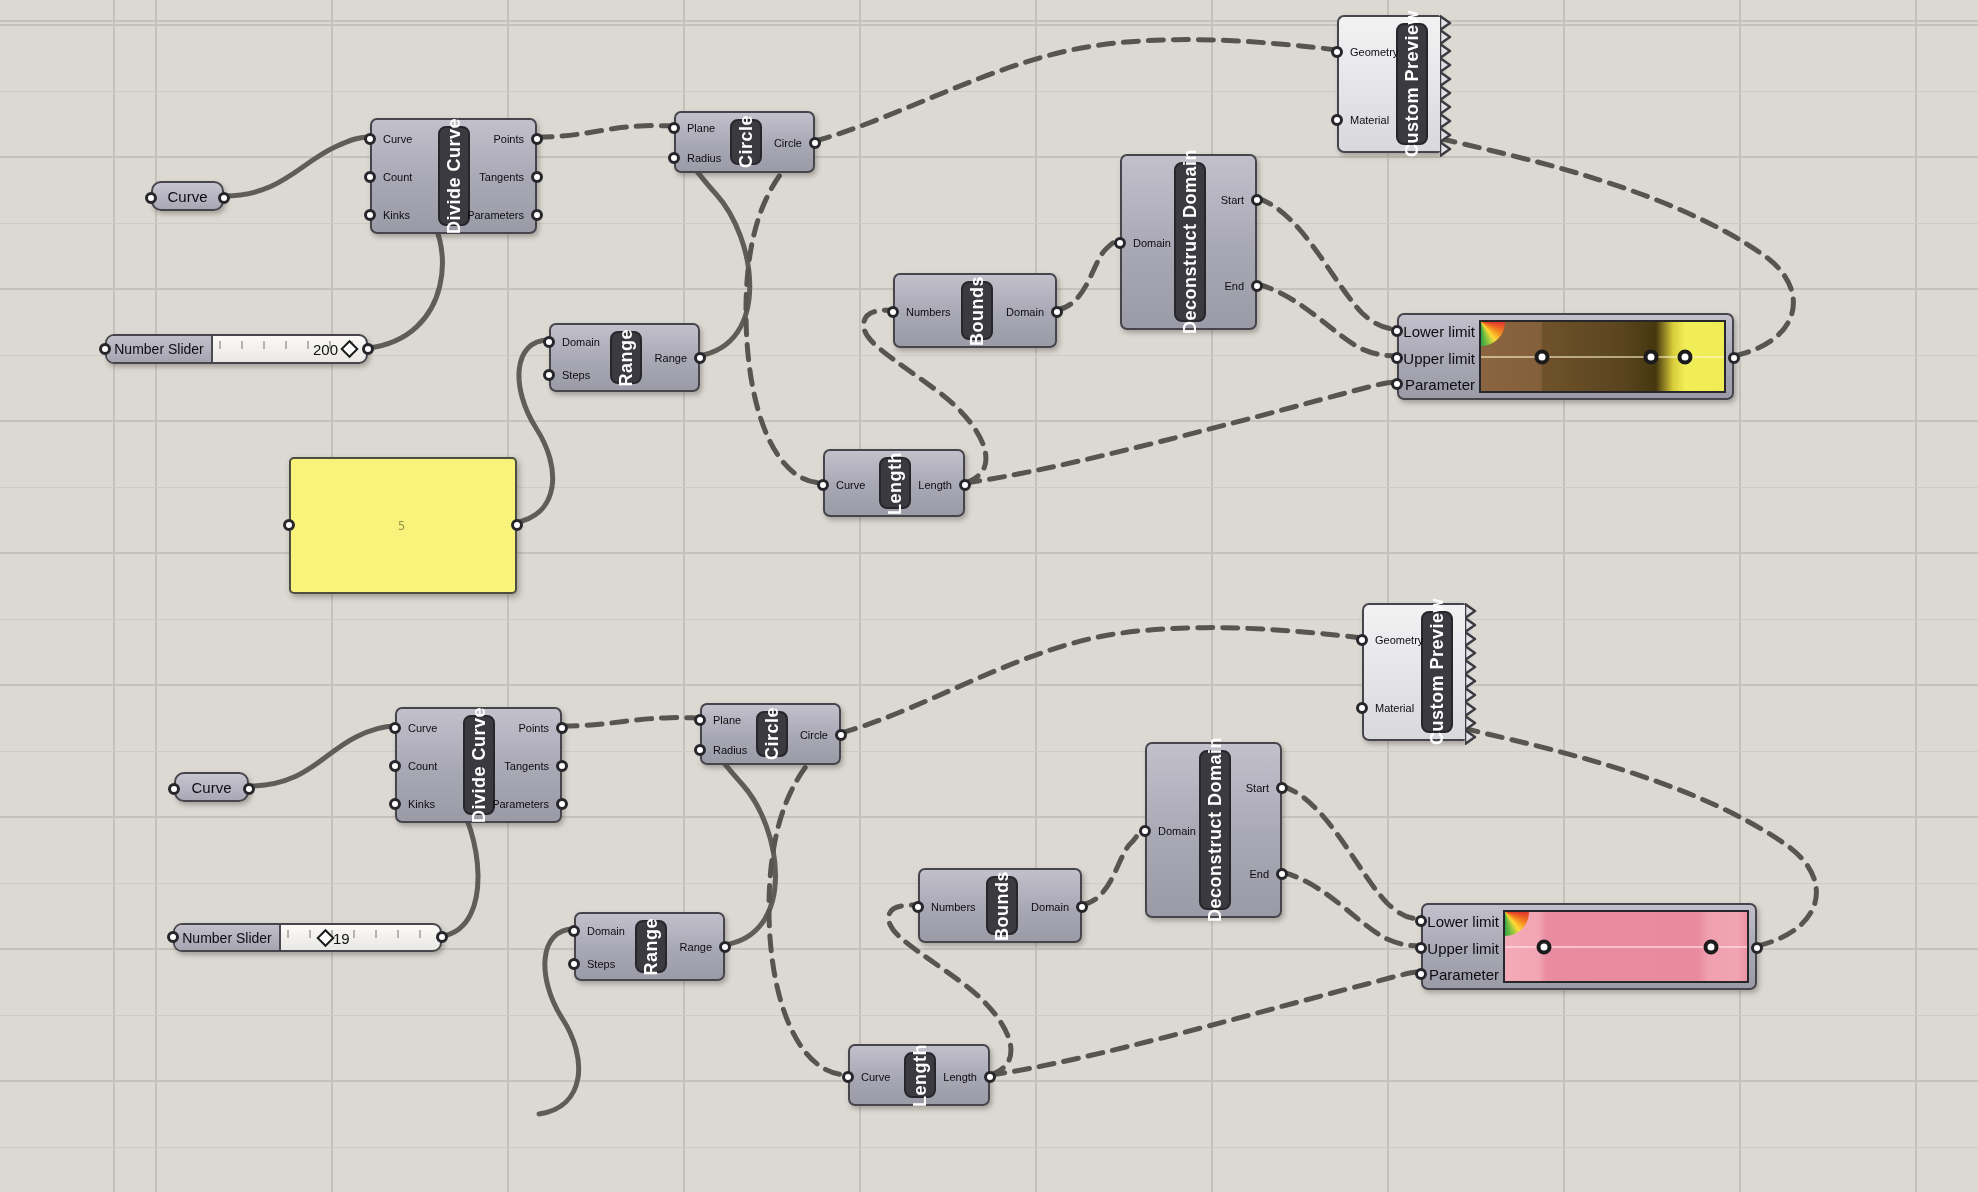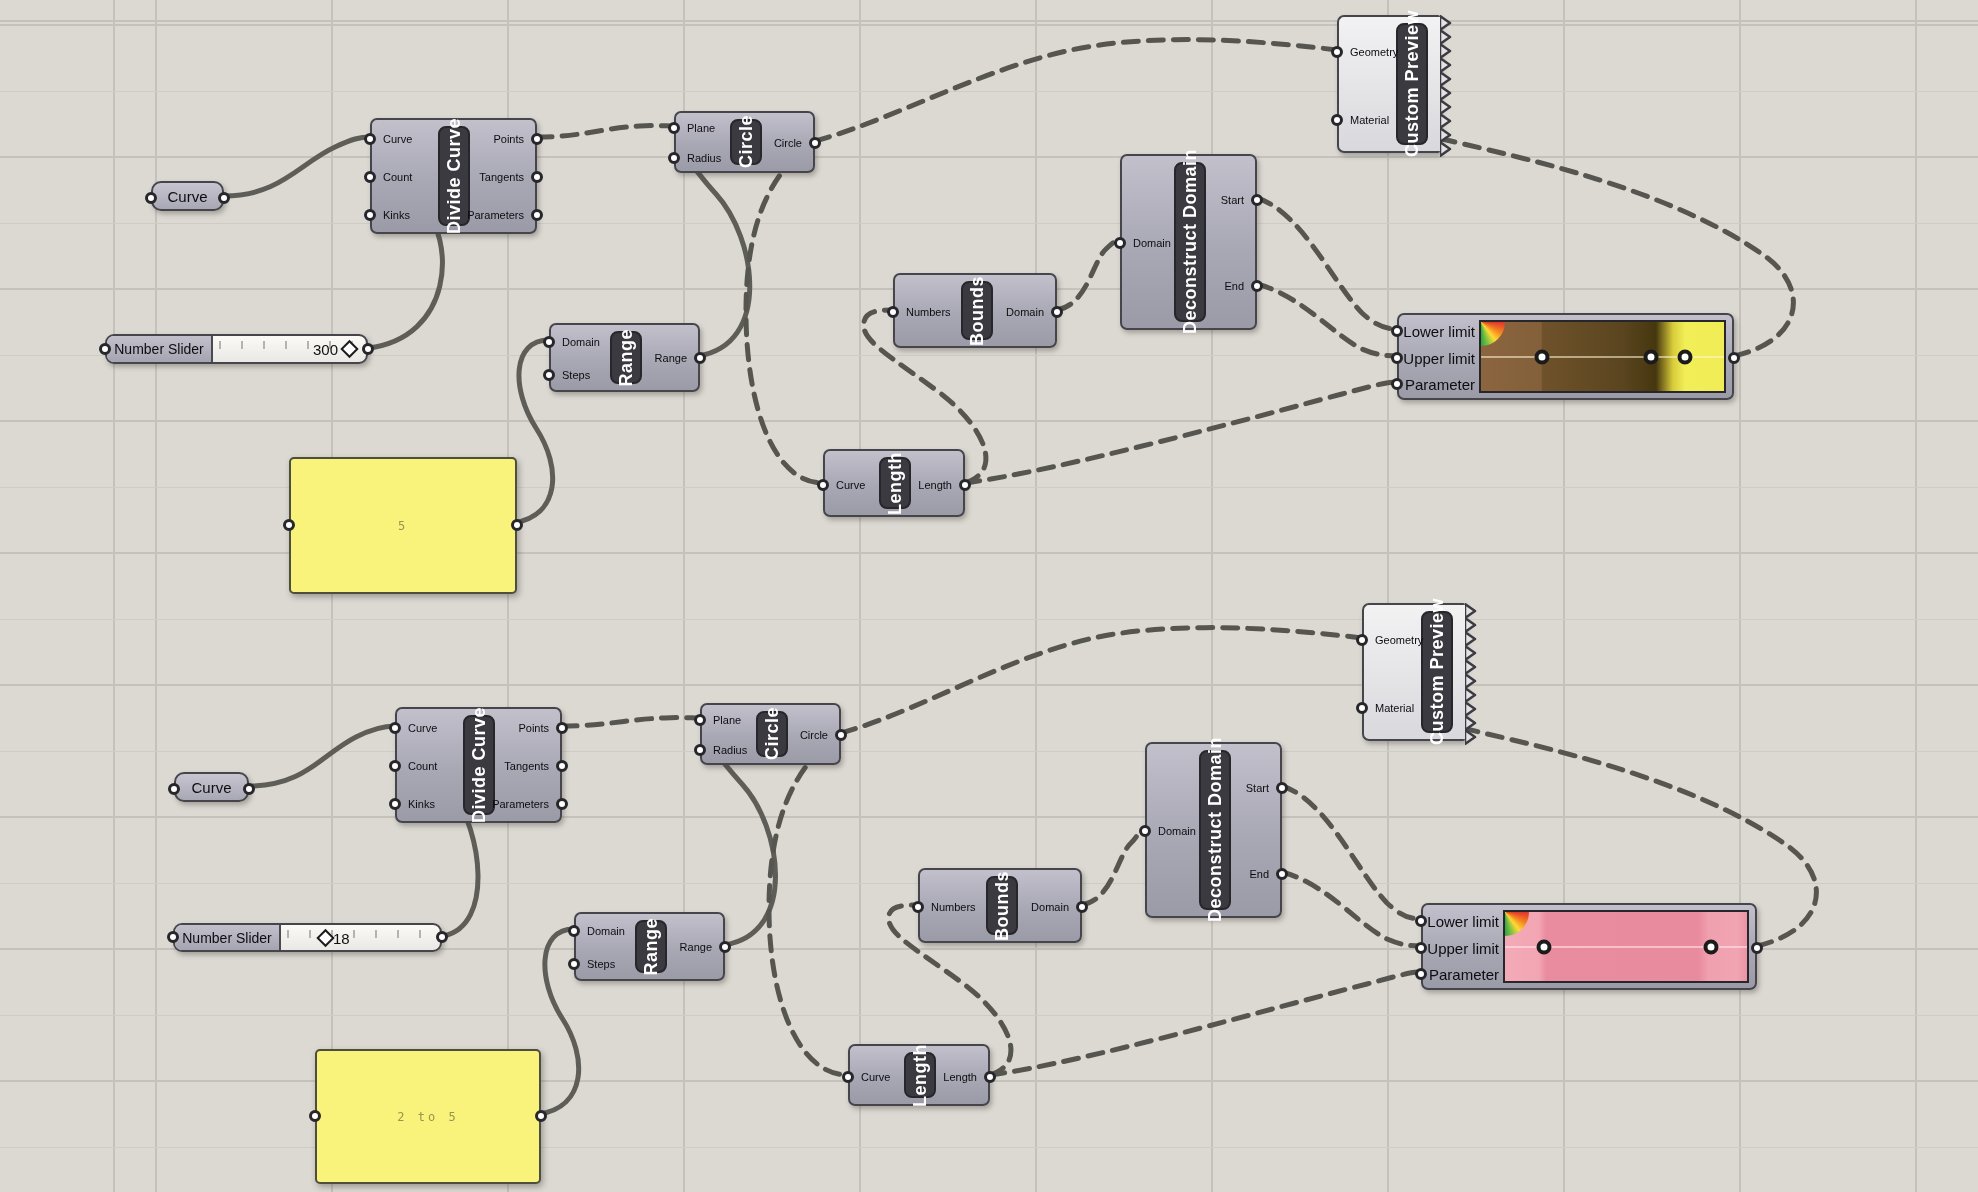--- a/index.html
+++ b/index.html
@@ -113,21 +113,21 @@
   <span class="port pl" style="top:95px;"></span>
   <span class="port pr" style="top:19px;"></span>
   <span class="port pr" style="top:57px;"></span>
   <span class="port pr" style="top:95px;"></span>
 </div>
 
 <div class="slider" style="left:105px;top:334px;width:263px;height:30px;">
   <div class="slabel">Number Slider</div>
   <div class="track">
     <div class="ticks"></div>
-    <span class="sval" style="right:28px;">300</span>
+    <span class="sval" style="right:28px;">200</span>
     <span class="handle" style="right:10px;"></span>
   </div>
   <span class="port pl" style="top:13px;"></span>
   <span class="port pr" style="top:13px;"></span>
 </div>
 
 <div class="panel" style="left:289px;top:457px;width:224px;height:133px;">
   <span>5</span>
   <span class="port pl" style="top:66px;"></span>
   <span class="port pr" style="top:66px;"></span>
@@ -241,31 +241,26 @@
   <span class="port pr" style="top:19px;"></span>
   <span class="port pr" style="top:57px;"></span>
   <span class="port pr" style="top:95px;"></span>
 </div>
 
 <div class="slider" style="left:173px;top:923px;width:269px;height:29px;">
   <div class="slabel">Number Slider</div>
   <div class="track">
     <div class="ticks"></div>
     <span class="handle" style="left:38px;"></span>
-    <span class="sval" style="left:52px;">18</span>
+    <span class="sval" style="left:52px;">19</span>
   </div>
   <span class="port pl" style="top:12px;"></span>
   <span class="port pr" style="top:12px;"></span>
 </div>
 
-<div class="panel" style="left:315px;top:1049px;width:222px;height:131px;">
-  <span>2 to 5</span>
-  <span class="port pl" style="top:65px;"></span>
-  <span class="port pr" style="top:65px;"></span>
-</div>
 
 <div class="node" style="left:574px;top:912px;width:151px;height:69px;">
   <div class="capsule" style="left:59px;">
     <span class="vlabel">Range</span>
       </div>
   <span class="plabel in" style="top:17px;">Domain</span>
   <span class="plabel in" style="top:50px;">Steps</span>
   <span class="plabel out" style="top:33px;">Range</span>
   <span class="port pl" style="top:17px;"></span>
   <span class="port pl" style="top:50px;"></span>

